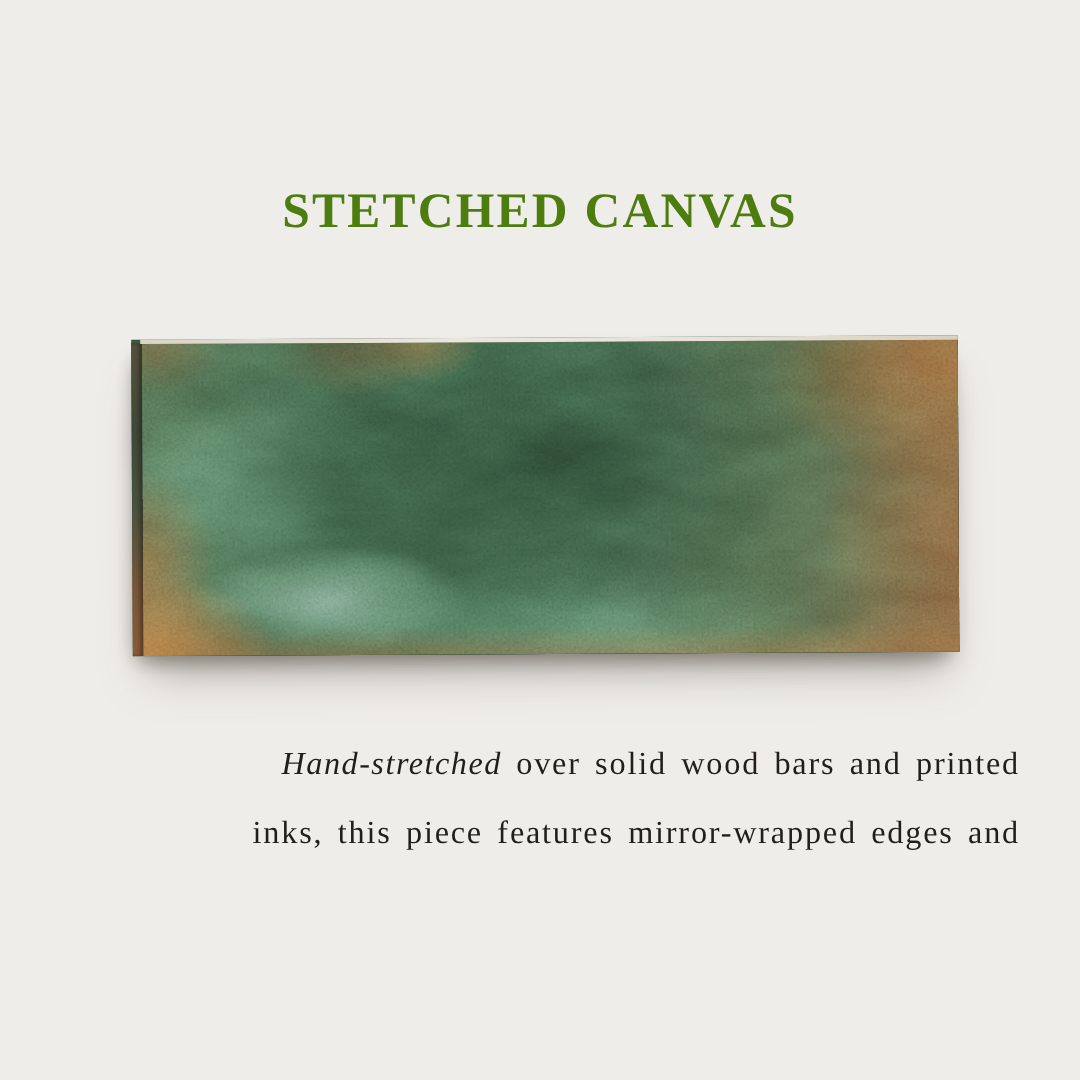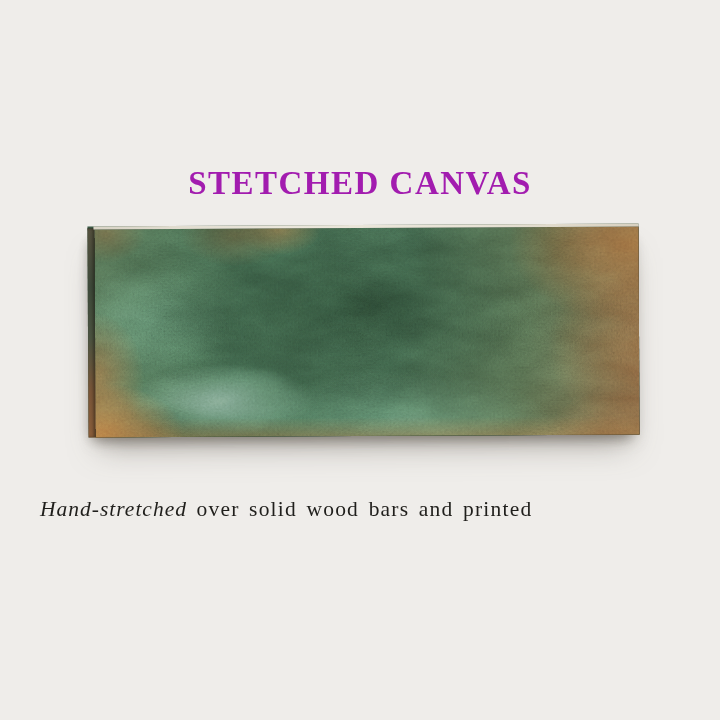--- a/index.html
+++ b/index.html
@@ -85,43 +85,43 @@
       linear-gradient(100deg, #41583f 0%, #33543e 28%, #2f4c38 55%, #49573c 78%, #6e5639 100%);
   }
 
   .art .tex { position: absolute; inset: 0; width: 100%; height: 100%; }
   .art .tex-clouds { mix-blend-mode: soft-light; opacity: 0.9; }
   .art .tex-grain  { mix-blend-mode: overlay;    opacity: 0.55; }
 
   
   .description {
     position: absolute;
-    top: 486px; left: 40px; right: 28px;
-    text-align: left;
+    top: 486px; left: 40px; right: 40px;
+    text-align: right;
     color: #201f1c;
   }
   .description p {
     font-family: "Liberation Serif", serif;
     font-size: 21.5px;
     line-height: 46px;
     letter-spacing: 1.2px;
     word-spacing: 3px;
     white-space: nowrap;
   }
   .description em {
     font-style: italic;
     letter-spacing: 1.0px;
   }
 </style>
 </head>
 <body>
 
 <div class="stage" style="background: rgb(239, 237, 234);">
 
-  <h1 class="page-title" style="color: #a21caf; margin-top: 42px;">STETCHED CANVAS</h1>
+  <h1 class="page-title" style="color: #4d7c0f;">STETCHED CANVAS</h1>
 
   <div class="canvas3d">
     <div class="art">
       <svg class="tex tex-clouds" xmlns="http://www.w3.org/2000/svg" preserveAspectRatio="none">
         <filter id="clouds" x="0" y="0" width="100%" height="100%">
           <feTurbulence type="fractalNoise" baseFrequency="0.012 0.028" numOctaves="4" seed="7"></feTurbulence>
           <feColorMatrix type="matrix" values="0 0 0 0 0.55  0 0 0 0 0.72  0 0 0 0 0.60  0.9 0 0 0 0"></feColorMatrix>
         </filter>
         <rect width="100%" height="100%" filter="url(#clouds)"></rect>
       </svg>
@@ -132,15 +132,16 @@
         </filter>
         <rect width="100%" height="100%" filter="url(#grain)"></rect>
       </svg>
     </div>
     <div class="canvas-left-edge"></div>
     <div class="canvas-top-edge"></div>
   </div>
 
   <div class="description">
       <p><em>Hand-stretched</em><span> over solid wood bars and printed</span></p>
+      <p><span>inks, this piece features mirror-wrapped edges and</span></p>
     </div>
 
 </div>
 
 </body></html>

